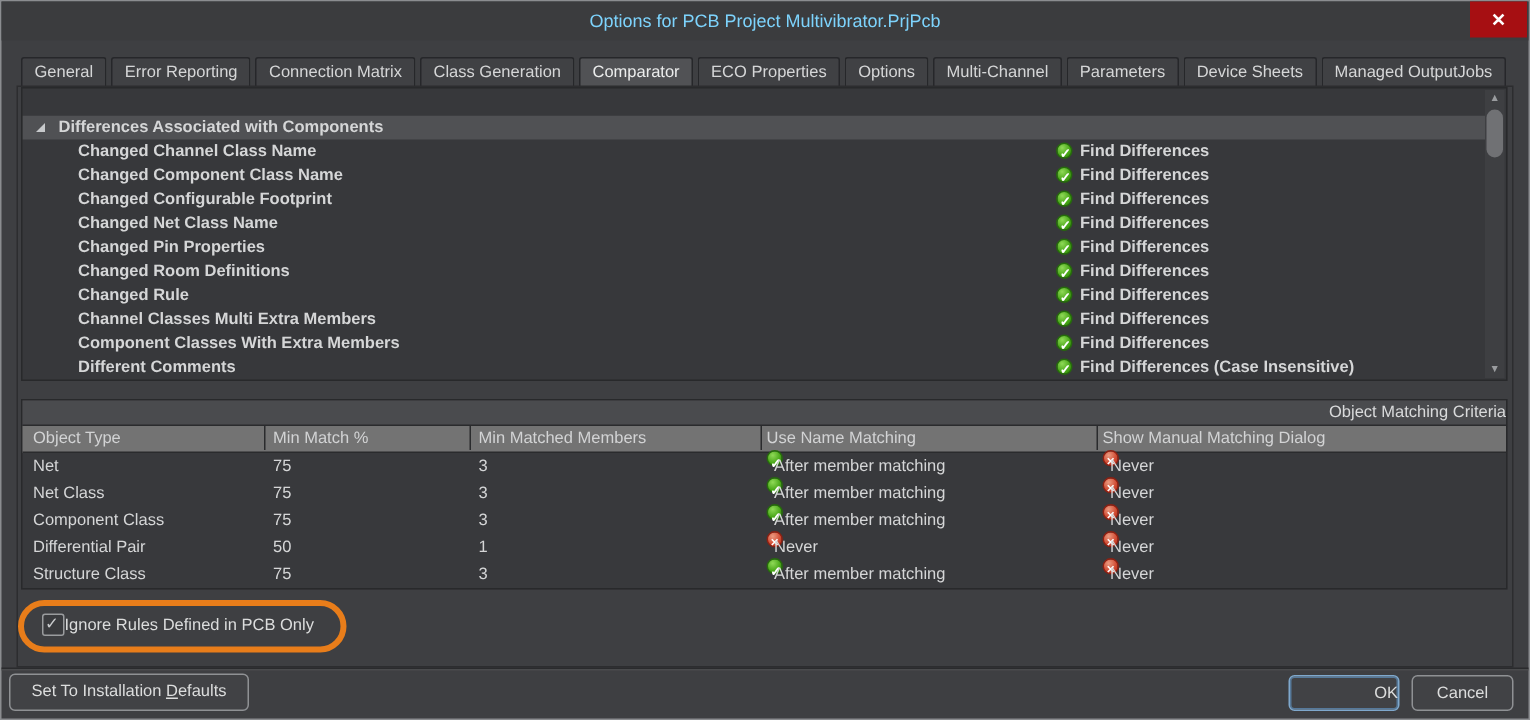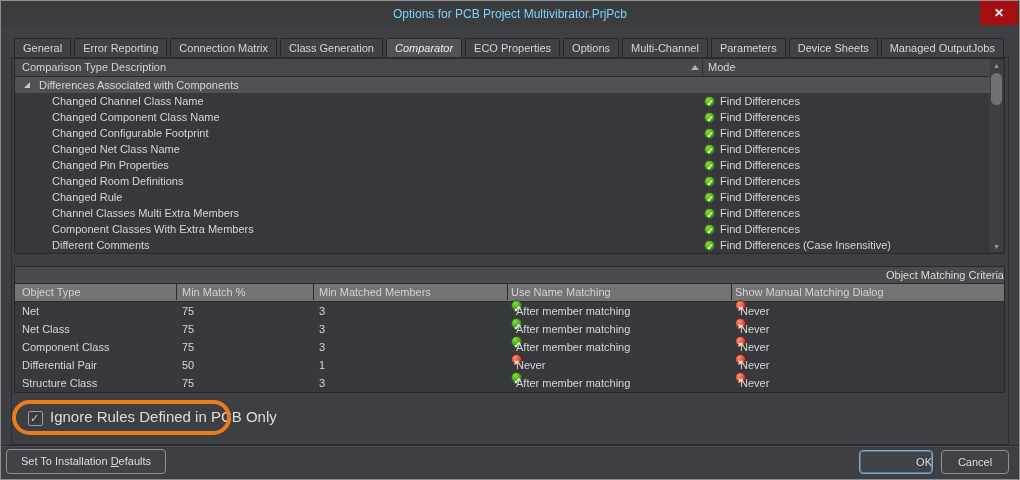--- a/index.html
+++ b/index.html
@@ -13,38 +13,38 @@
             text-align:center;line-height:26px;font-size:12px;color:#7dd3fc;}
   .closebtn{position:absolute;top:0;right:1px;width:38px;height:24px;background:#a60f12;
             color:#ffffff;text-align:center;line-height:24px;font-size:12px;font-weight:bold;
             cursor:pointer;}
 
   
   .tabbar{position:absolute;left:13px;top:37px;right:13px;height:20px;display:flex;gap:3px;}
   .tab{padding:0 8px;line-height:18px;background:#404144;border:1px solid #26272a;
        border-bottom:none;border-radius:2px 2px 0 0;color:#d5d6d7;white-space:nowrap;
        font-size:11px;}
-  .tab.active{background:#515255;color:#eceded;font-style:italic;}
+  .tab.active{background:#515255;color:#eceded;}
 
   .content-frame{position:absolute;left:10px;top:56px;right:10px;bottom:34px;
                  border:1px solid #2c2d2f;}
 
   
   .cmp-table{position:absolute;left:13px;top:57px;width:991px;height:196px;
              background:#37383b;border:1px solid #28292b;box-sizing:border-box;}
   .cmp-head{position:absolute;left:0;top:0;right:14px;height:17px;background:#47484b;
             border-bottom:1px solid #2a2b2d;}
   .cmp-head .th-desc{position:absolute;left:7px;top:0;line-height:17px;color:#d2d3d4;}
   .cmp-head .th-mode{position:absolute;left:693px;top:0;line-height:17px;color:#d2d3d4;}
   .sort-asc{position:absolute;left:676px;top:6px;width:0;height:0;
             border-left:4px solid transparent;border-right:4px solid transparent;
             border-bottom:5px solid #aeb2b6;}
   .th-sep{position:absolute;left:687px;top:1px;bottom:1px;width:1px;background:#2a2b2d;}
 
-  .cmp-rows{position:absolute;left:0;top:18px;right:14px;bottom:0;overflow:hidden;}
+  .cmp-rows{position:absolute;left:0;top:18px;right:14px;bottom:0;overflow:hidden;font-weight:bold;}
   .grow{position:relative;height:16px;line-height:16px;background:#505154;}
   .grow .tri{position:absolute;left:9px;top:5px;width:0;height:0;
              border-left:6px solid transparent;border-bottom:6px solid #c7c9cb;}
   .grow .gtext{position:absolute;left:24px;top:0;}
   .trow{position:relative;height:16px;line-height:16px;}
   .trow .desc{position:absolute;left:37px;top:0;white-space:nowrap;}
   .trow .mode{position:absolute;left:689px;top:0;height:16px;}
   .mode .mode-text{margin-left:5px;vertical-align:top;}
 
   
@@ -83,21 +83,21 @@
   .c-use{left:496px;} .c-show{left:720px;}
   .cell-ic .txt{margin-left:5px;vertical-align:top;}
 
   
   .cb-wrap{position:absolute;left:27px;top:408px;height:16px;line-height:16px;}
   .cbox{display:inline-block;width:13px;height:13px;border:1px solid #9a9c9e;
         background:#3a3b3e;vertical-align:middle;margin-top:-2px;position:relative;
         border-radius:2px;}
   .cbox::after{content:"\2713";position:absolute;left:1px;top:-2px;color:#c9cbcd;
         font-size:11px;}
-  .cb-label{margin-left:7px;font-size:15px;color:#dcdddd;}
+  .cb-label{font-size:11px;color:#dcdddd;}
   .annotation{position:absolute;left:11px;top:399px;width:211px;height:27px;
         border:4px solid #e87d1a;border-radius:18px;pointer-events:none;}
 
   
   .footer-sep{position:absolute;left:0;right:0;top:444px;height:1px;background:#2a2b2d;}
   .footer-sep2{position:absolute;left:0;right:0;top:445px;height:1px;background:#4a4b4d;}
   .btn{position:absolute;background:#414245;border:1px solid #8f9194;border-radius:4px;
        color:#dcdddd;text-align:center;font-size:11px;cursor:pointer;box-sizing:border-box;}
   .btn-defaults{left:5px;top:448px;width:160px;height:25px;line-height:23px;}
   .btn-ok{left:858px;top:449px;width:74px;height:24px;line-height:22px;
@@ -127,26 +127,20 @@
       <div class="tab">Options</div>
       <div class="tab">Multi-Channel</div>
       <div class="tab">Parameters</div>
       <div class="tab">Device Sheets</div>
       <div class="tab">Managed OutputJobs</div>
     </div>
 
   <div class="content-frame"></div>
 
   <div class="cmp-table">
-    <div class="cmp-head">
-      <span class="th-desc">Comparison Type Description</span>
-      <span class="sort-asc"></span>
-      <span class="th-sep"></span>
-      <span class="th-mode">Mode</span>
-    </div>
     <div class="cmp-rows">
       <div class="grow">
         <span class="tri"></span>
         <span class="gtext">Differences Associated with Components</span>
       </div>
 
     <div class="trow">
           <span class="desc">Changed Channel Class Name</span>
           <span class="mode"><span class="ico green"></span><span class="mode-text">Find Differences</span></span>
         </div>

